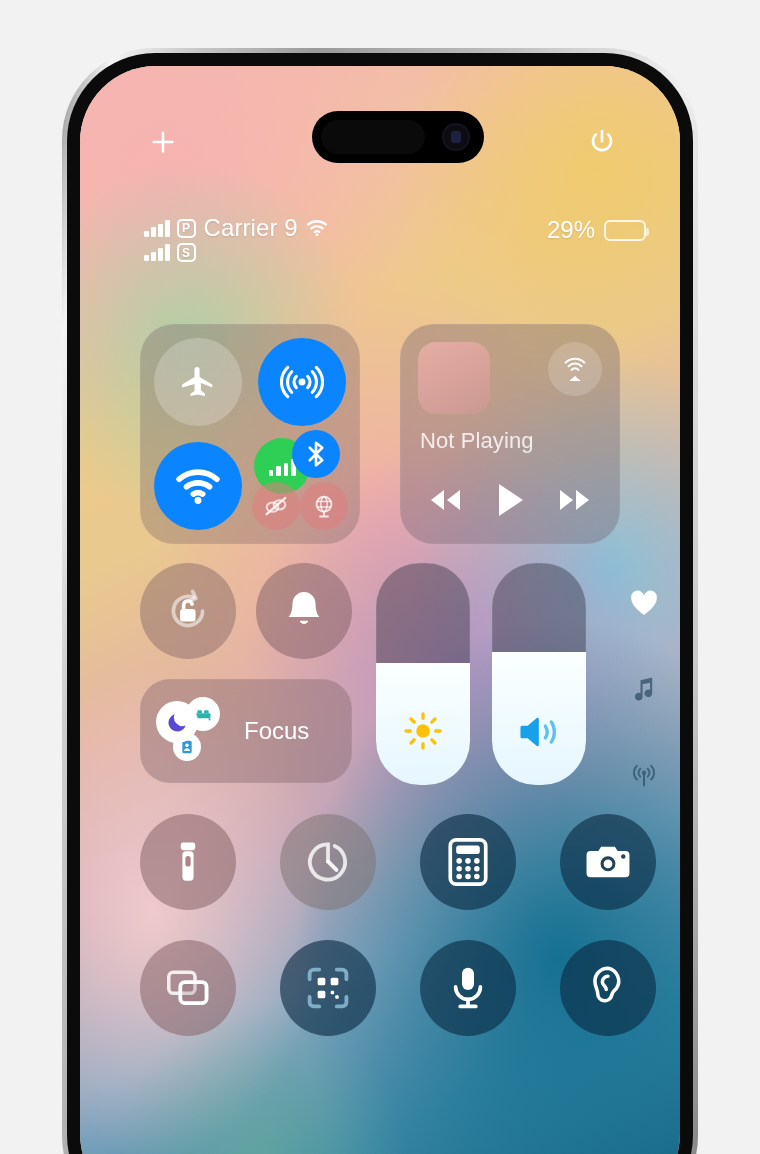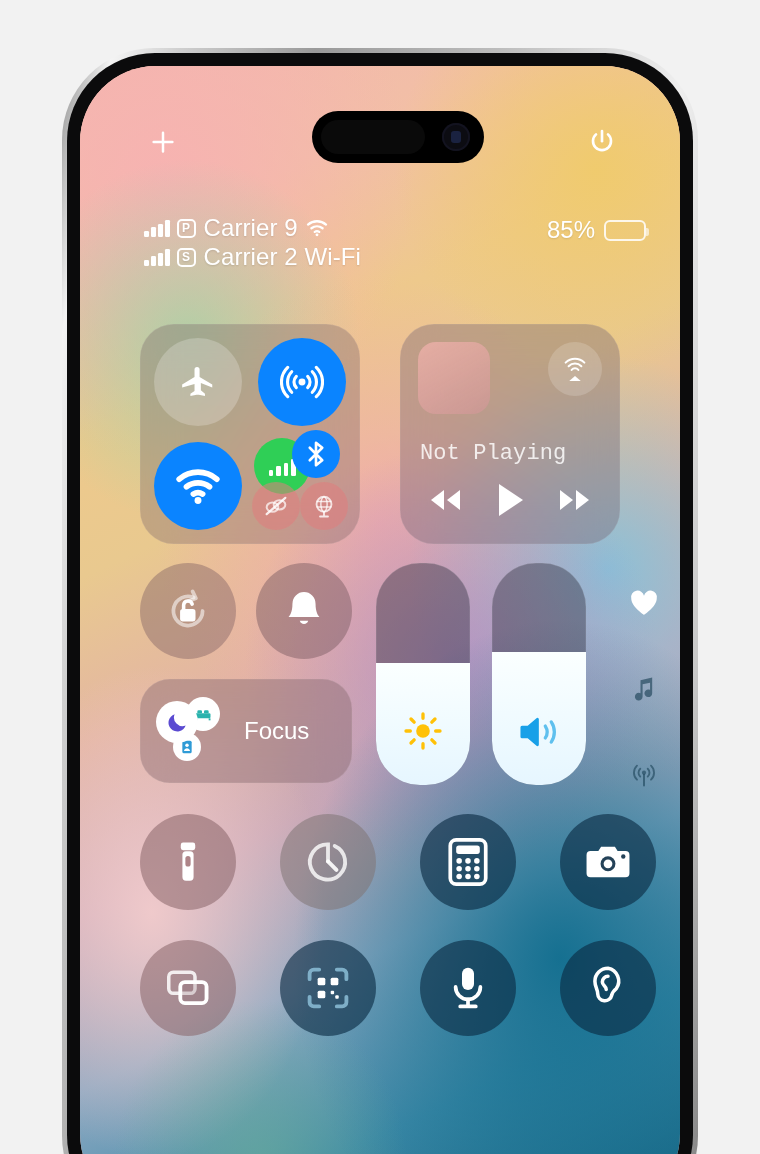--- a/index.html
+++ b/index.html
@@ -146,23 +146,23 @@
 
   
   #media-module { right:60px; top:258px; width:220px; height:220px;
                   background: rgba(110,95,110,.36); }
   #album-art { position:absolute; left:18px; top:18px; width:72px; height:72px;
                border-radius:18px;
                background: linear-gradient(150deg, rgba(236,176,168,.85), rgba(206,150,150,.7)); }
   #airplay-button { position:absolute; right:18px; top:18px; width:54px; height:54px;
                     border-radius:50%; background: rgba(255,255,255,.17);
                     display:flex; align-items:center; justify-content:center; }
-  #now-playing-title { position:absolute; left:20px; top:117px;
+  #now-playing-title { position:absolute; left:20px; top:104px;
                        font-size:22px; font-weight:500; color:rgba(255,255,255,.82);
-                       letter-spacing:.1px;font-family:Liberation Mono, monospace; }
+                       letter-spacing:.1px; }
   #media-controls { position:absolute; left:0; right:0; bottom:22px;
                     display:flex; justify-content:space-around; align-items:center;
                     padding:0 14px; }
   #media-controls > div { display:flex; align-items:center; justify-content:center;
                           width:58px; height:44px; }
 
   
   #rotation-lock-toggle { position:absolute; left:60px; top:497px; width:96px; height:96px;
                           border-radius:50%; background: rgba(123,92,98,.42);
                           display:flex; align-items:center; justify-content:center; }
@@ -267,25 +267,24 @@
             </svg>
           </div>
           <div class="carrier-line">
             <span class="bars">
                 <i></i>
                 <i></i>
                 <i></i>
                 <i></i>
               </span>
             <span class="sim-badge">S</span>
-            <span class="carrier-name">Carrier 2 Wi-Fi</span>
           </div>
         </div>
         <div id="battery-block">
-          <span id="battery-percent">85%</span>
+          <span id="battery-percent">29%</span>
           <span id="battery-icon">
             <span id="battery-fill" style="width: 100%;"></span>
           </span>
         </div>
       </div>
 
       <div id="control-center">
 
         <div id="connectivity-module" class="module">
           <div id="airplane-toggle" class="toggle-circle tc-big tc-off">

